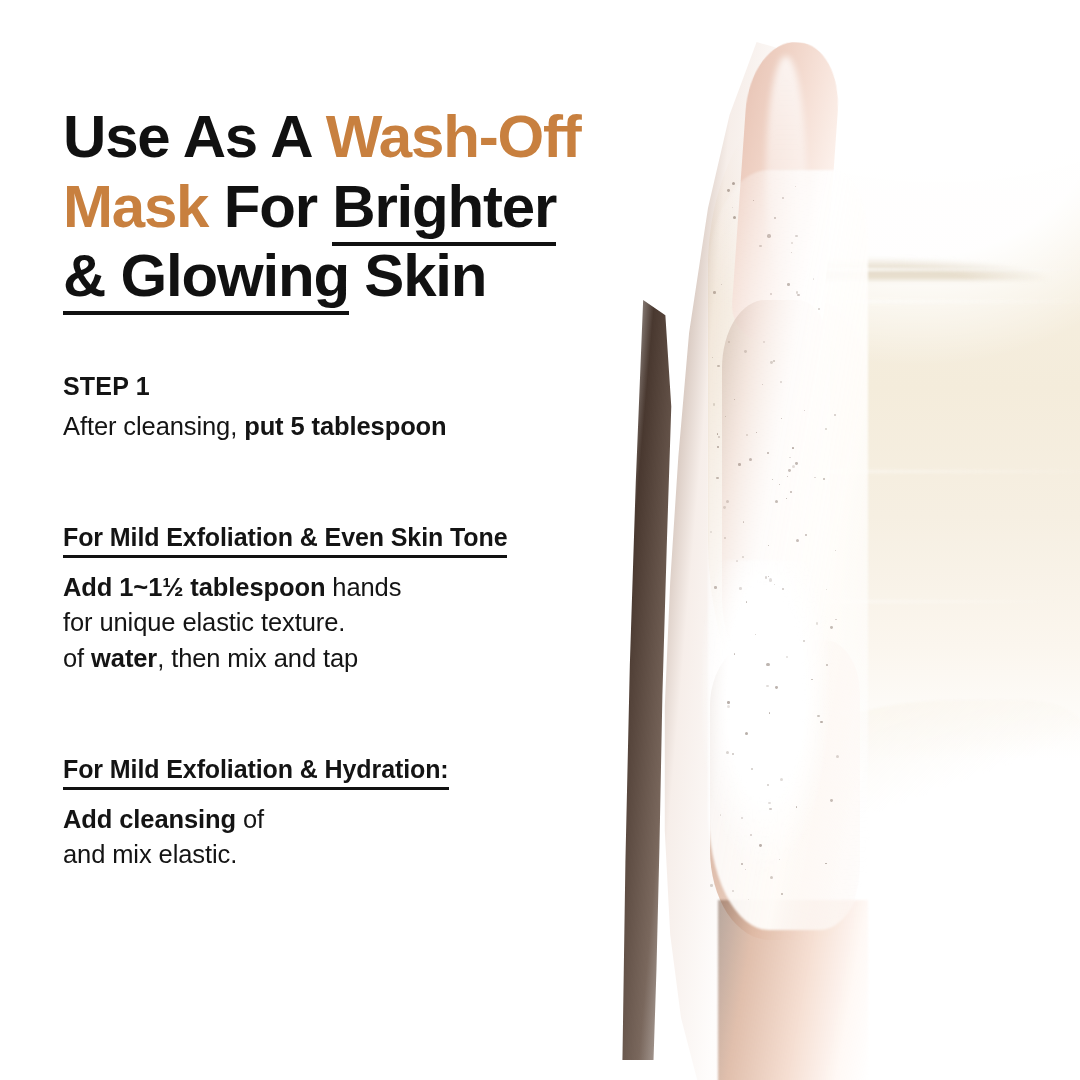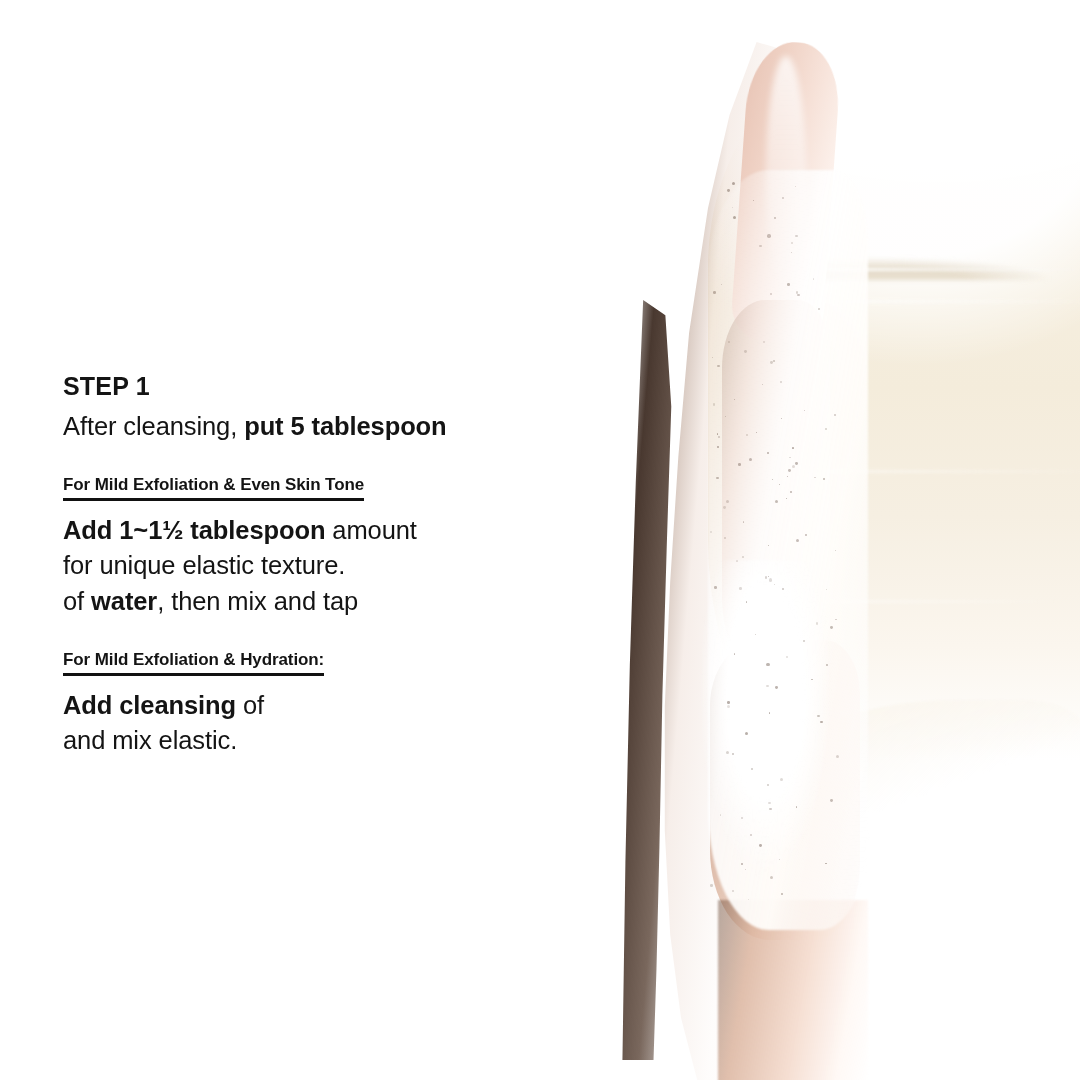--- a/index.html
+++ b/index.html
@@ -119,22 +119,22 @@
     letter-spacing:-1.2px;
   }
   .accent{color:#c8803f;}
   .u-brighter{border-bottom:4px solid #111;padding-bottom:2px;}
   .u-glowing{border-bottom:4px solid #111;padding-bottom:2px;}
 
   .steps{position:absolute;left:63px;top:372px;width:590px;color:#141414;}
   .step-block{margin-bottom:30px;}
   .step-label{font-size:25px;font-weight:700;letter-spacing:.2px;margin-bottom:8px;}
   .sub-head{
-    font-size:17px;font-weight:700;display:inline-block;
-    border-bottom:3px solid #111;padding-bottom:3px;margin-bottom:12px;letter-spacing:-.1px;
+    font-size:25px;font-weight:700;display:inline-block;
+    border-bottom:3px solid #111;padding-bottom:3px;margin-bottom:12px;letter-spacing:-.1px;margin-top:48px;
   }
   .body-line{font-size:25.5px;line-height:1.40;font-weight:400;letter-spacing:-.1px;}
   .b{font-weight:700;}
   .toner{color:#c68a5e;font-weight:700;}
 </style>
 </head>
 <body>
 
 <div id="canvas">
 
@@ -274,29 +274,34 @@
         <div class="speck" style="left: 202.369px; top: 465.386px; width: 3.01833px; height: 3.01833px; opacity: 0.29;"></div>
         <div class="speck" style="left: 137.385px; top: 189.176px; width: 2.79146px; height: 2.79146px; opacity: 0.64;"></div>
         <div class="speck" style="left: 205.075px; top: 185.559px; width: 1.0436px; height: 1.0436px; opacity: 0.33;"></div>
         <div class="speck" style="left: 158.28px; top: 898.978px; width: 1.03401px; height: 1.03401px; opacity: 0.26;"></div>
         <div class="speck" style="left: 149.468px; top: 587.213px; width: 2.4664px; height: 2.4664px; opacity: 0.3;"></div>
         <div class="speck" style="left: 152.961px; top: 521.373px; width: 1.22224px; height: 1.22224px; opacity: 0.47;"></div>
         <div class="speck" style="left: 123.821px; top: 585.904px; width: 2.69414px; height: 2.69414px; opacity: 0.56;"></div>
       </div>
   </div>
 
+  <h1 class="headline">
+    <span>Use As A </span><span class="accent">Wash-Off</span><br>
+    <span class="accent">Mask</span><span> For </span><span class="u-brighter">Brighter</span><br>
+    <span class="u-glowing">&amp; Glowing</span><span> Skin</span>
+  </h1>
 
   <div class="steps" id="steps-root">
       <div class="step-block">
         <div class="step-label">STEP 1</div>
         <div class="body-line"><span>After cleansing, </span><span class="b">put 5 tablespoon</span></div>
       </div>
       <div class="step-block">
         <div><span class="sub-head">For Mild Exfoliation &amp; Even Skin Tone</span></div>
-        <div class="body-line"><span class="b">Add 1~1½ tablespoon</span><span> amount</span></div>
+        <div class="body-line"><span class="b">Add 1~1½ tablespoon</span><span> hands</span></div>
         <div class="body-line"><span>for unique elastic texture.</span></div>
         <div class="body-line"><span>of </span><span class="b">water</span><span>, then mix and tap</span></div>
       </div>
       <div class="step-block" style="margin-top: 22px;">
         <div><span class="sub-head">For Mild Exfoliation &amp; Hydration:</span></div>
         <div class="body-line"><span class="b">Add cleansing</span><span> of</span></div>
         <div class="body-line"><span>and mix elastic.</span></div>
       </div>
     </div>
 

